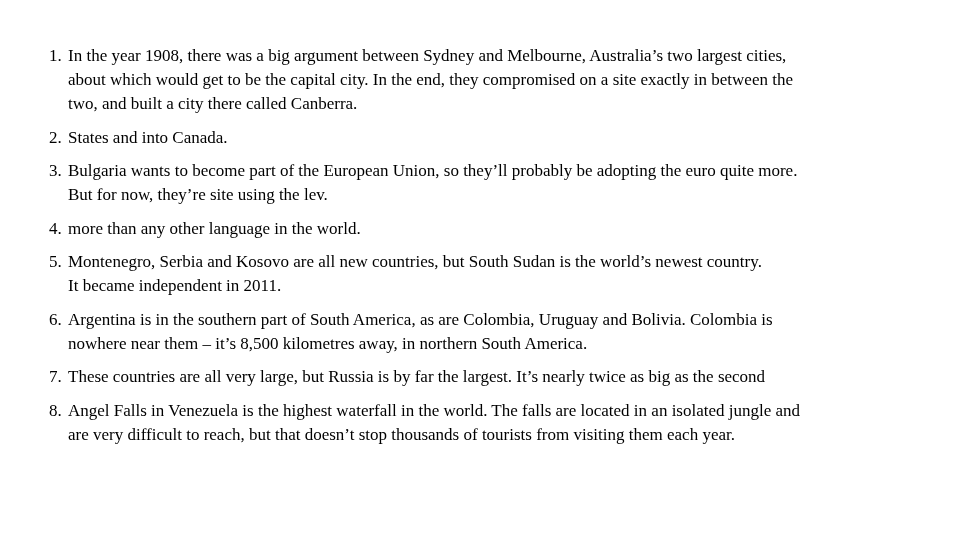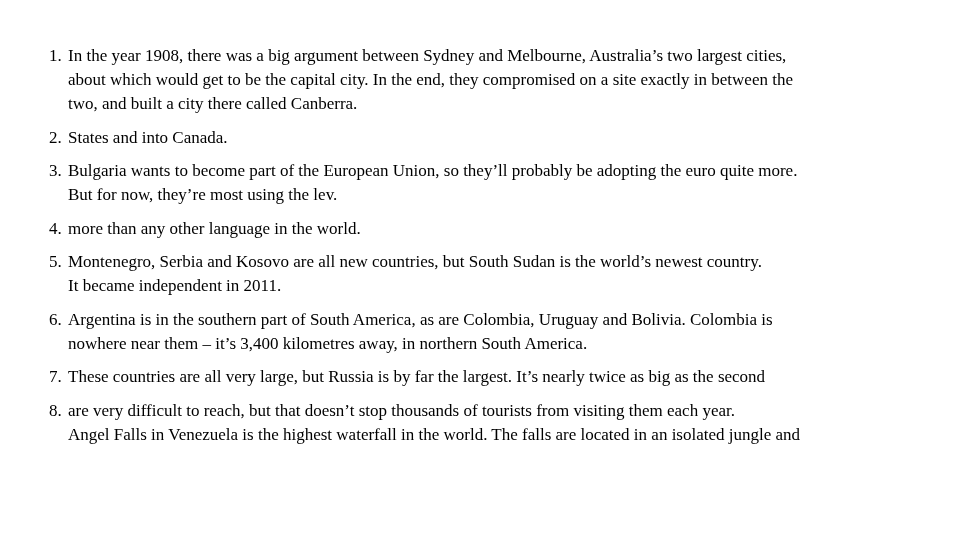--- a/index.html
+++ b/index.html
@@ -54,21 +54,21 @@
       <span class="item-number">2.</span>
       <div class="item-text">
         <div class="text-line">States and into Canada.</div>
       </div>
     </div>
 
     <div class="list-item">
       <span class="item-number">3.</span>
       <div class="item-text">
         <div class="text-line">Bulgaria wants to become part of the European Union, so they’ll probably be adopting the euro quite more.</div>
-        <div class="text-line">But for now, they’re most using the lev.</div>
+        <div class="text-line">But for now, they’re site using the lev.</div>
       </div>
     </div>
 
     <div class="list-item">
       <span class="item-number">4.</span>
       <div class="item-text">
         <div class="text-line">more than any other language in the world.</div>
       </div>
     </div>
 
@@ -77,33 +77,33 @@
       <div class="item-text">
         <div class="text-line">Montenegro, Serbia and Kosovo are all new countries, but South Sudan is the world’s newest country.</div>
         <div class="text-line">It became independent in 2011.</div>
       </div>
     </div>
 
     <div class="list-item">
       <span class="item-number">6.</span>
       <div class="item-text">
         <div class="text-line">Argentina is in the southern part of South America, as are Colombia, Uruguay and Bolivia. Colombia is</div>
-        <div class="text-line">nowhere near them – it’s 3,400 kilometres away, in northern South America.</div>
+        <div class="text-line">nowhere near them – it’s 8,500 kilometres away, in northern South America.</div>
       </div>
     </div>
 
     <div class="list-item">
       <span class="item-number">7.</span>
       <div class="item-text">
         <div class="text-line">These countries are all very large, but Russia is by far the largest. It’s nearly twice as big as the second</div>
       </div>
     </div>
 
     <div class="list-item">
       <span class="item-number">8.</span>
       <div class="item-text">
+        <div class="text-line">Angel Falls in Venezuela is the highest waterfall in the world. The falls are located in an isolated jungle and</div>
         <div class="text-line">are very difficult to reach, but that doesn’t stop thousands of tourists from visiting them each year.</div>
-        <div class="text-line">Angel Falls in Venezuela is the highest waterfall in the world. The falls are located in an isolated jungle and</div>
       </div>
     </div>
 
   </div>
 </div>
 
 </body></html>

